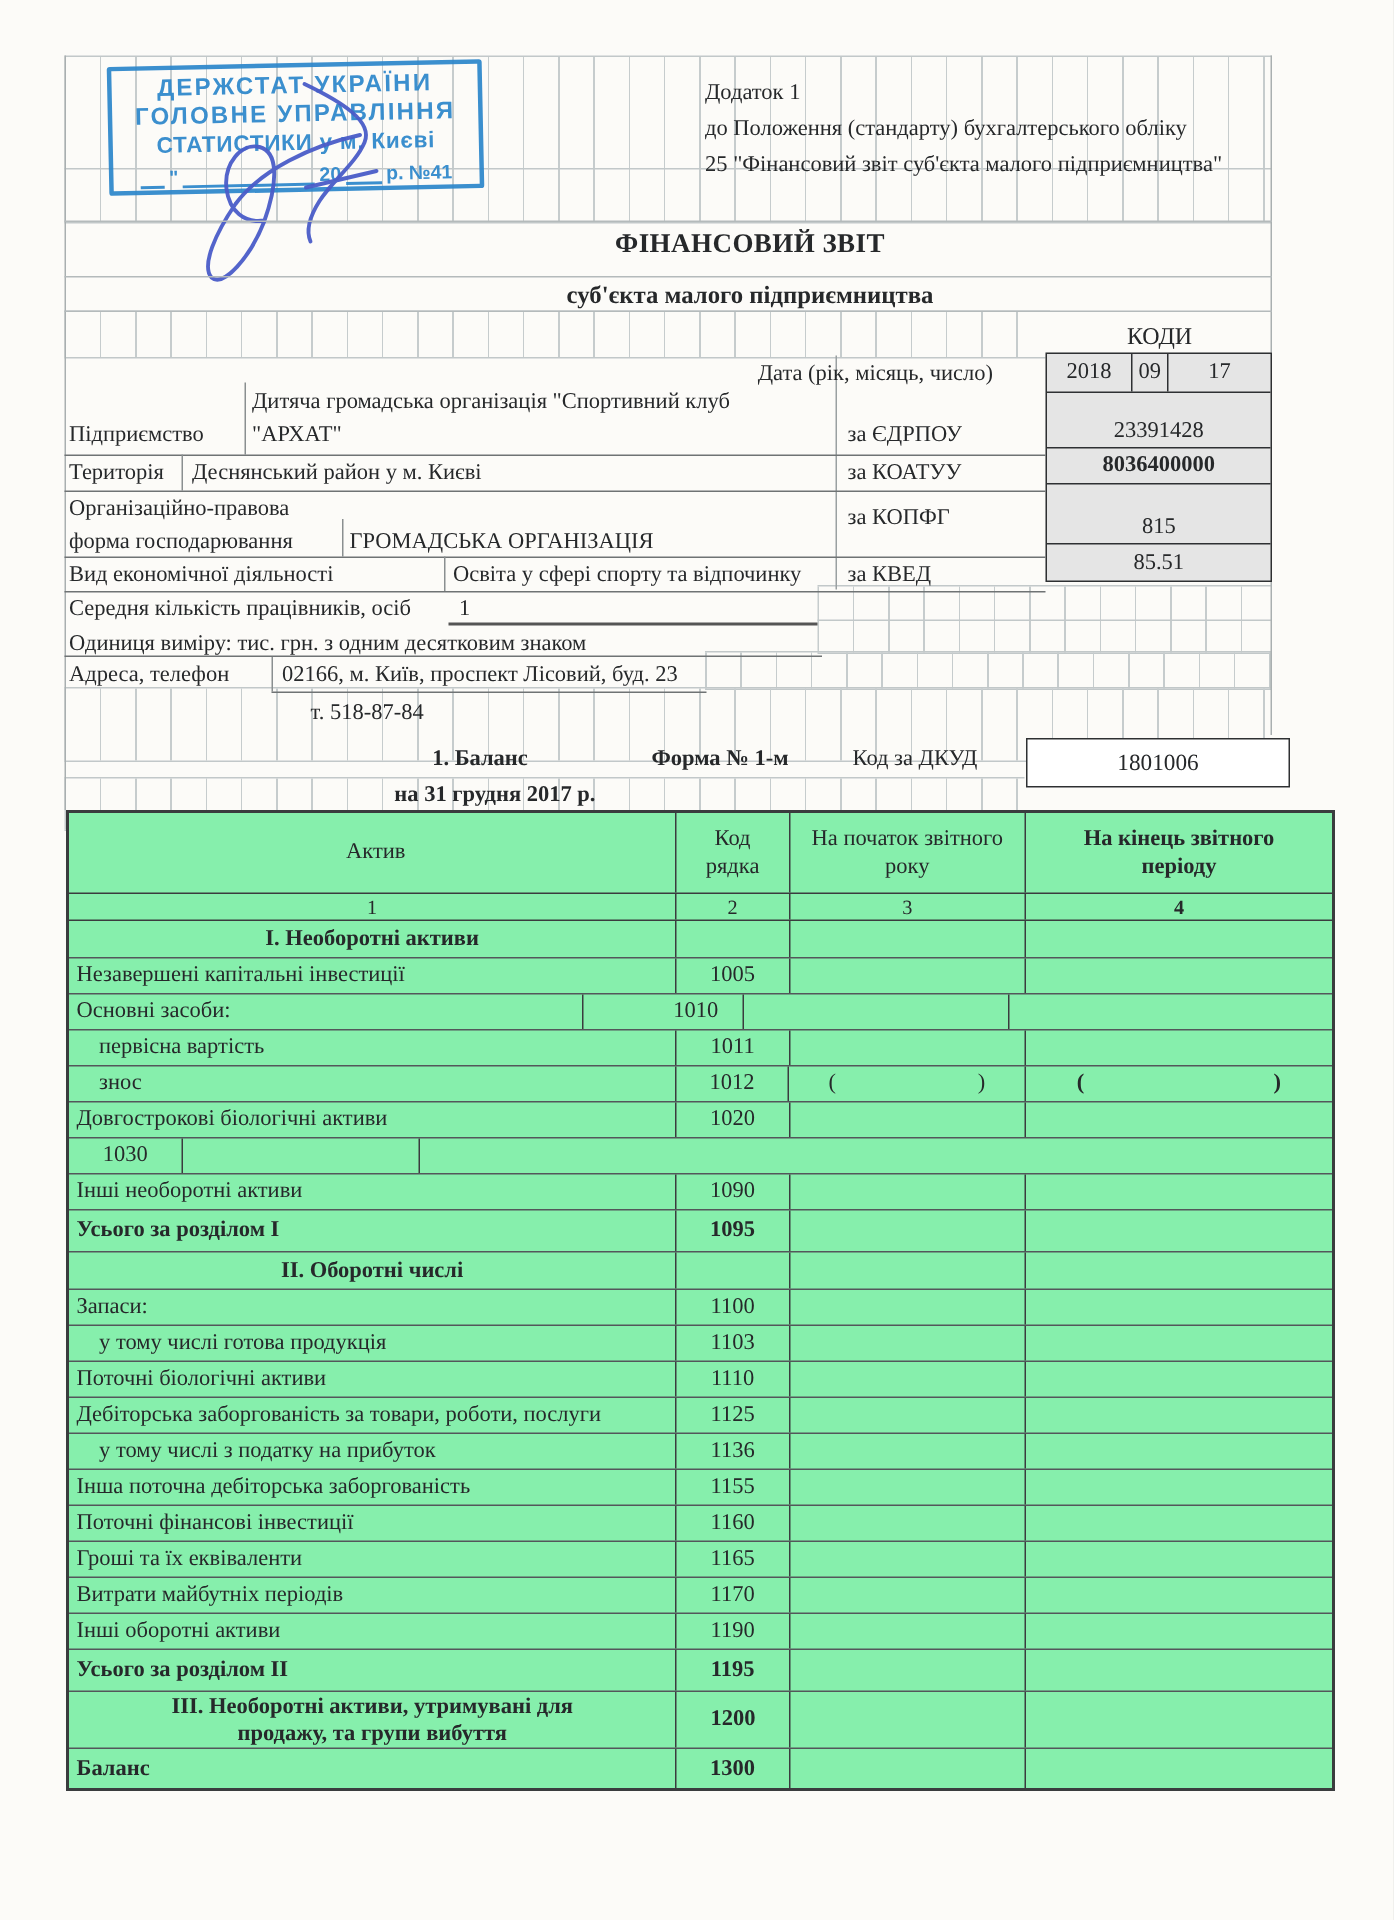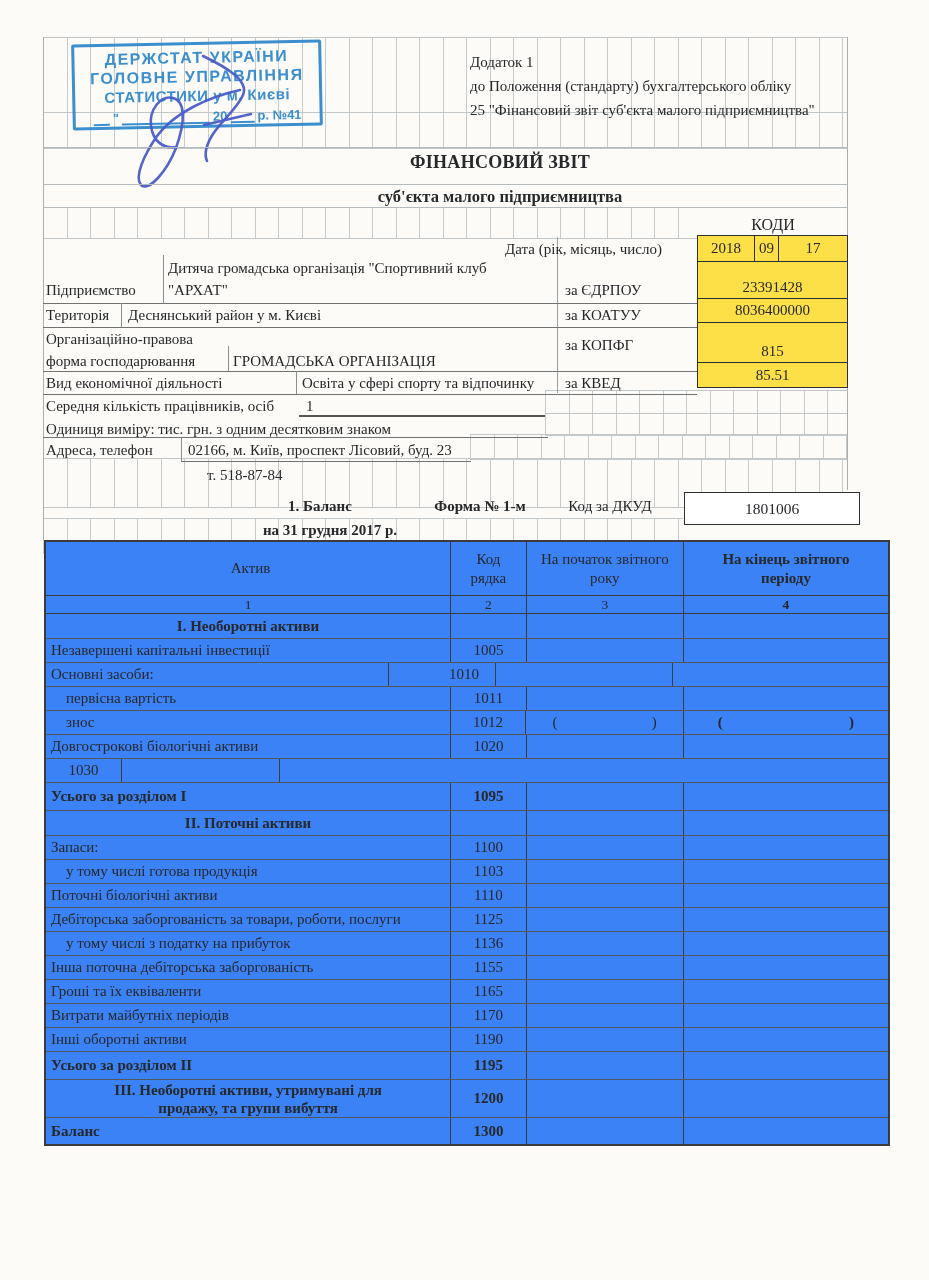--- a/index.html
+++ b/index.html
@@ -36,29 +36,29 @@
   .stamp-blank{display:inline-block;border-bottom:2px solid #2d87cb;height:12px;}
   
   #signature{left:100px;top:40px;pointer-events:none;}
   
   .annex-line{font-size:15px;line-height:24px;}
   .doc-title{font-weight:bold;font-size:18px;text-align:center;letter-spacing:.3px;}
   .doc-subtitle{font-weight:bold;font-size:16.5px;text-align:center;}
   .t15{font-size:15px;line-height:19px;}
   .t15b{font-size:15px;line-height:19px;font-weight:bold;}
   
-  #codes-box{left:697px;top:235px;width:151px;border:1.5px solid #2e3032;box-sizing:border-box;background:#fde047;}
+  #codes-box{left:697px;top:235px;width:151px;border:1.5px solid #2e3032;box-sizing:border-box;background:#e5e5e5;}
   .cb-row{display:flex;align-items:flex-end;justify-content:center;border-bottom:1.5px solid #2e3032;font-size:15px;box-sizing:border-box;}
   .cb-row:last-child{border-bottom:none;}
   .cb-cell{display:flex;align-items:center;justify-content:center;height:100%;box-sizing:border-box;}
   
   #dkud-box{left:684px;top:492px;width:176px;height:33px;border:1.5px solid #2e3032;box-sizing:border-box;background:#fff;
             display:flex;align-items:center;justify-content:center;font-size:15.5px;}
   
-  #balance-table{left:44px;top:540px;width:846px;border:2px solid #3a3c3e;box-sizing:border-box;background:#3b82f6;}
+  #balance-table{left:44px;top:540px;width:846px;border:2px solid #3a3c3e;box-sizing:border-box;background:#86efac;}
   .trow{display:flex;border-bottom:1px solid #53565a;box-sizing:border-box;}
   .trow:last-child{border-bottom:none;}
   .tcell{box-sizing:border-box;border-right:1px solid #3a3c3e;display:flex;align-items:center;font-size:15px;}
   .tcell:last-child{border-right:none;font-weight:bold;}
   .c1{width:407px;padding-left:5px;}
   .c2{width:76px;justify-content:center;}
   .c3{width:158px;justify-content:center;}
   .c4{width:205px;justify-content:center;}
   .hdr .tcell{justify-content:center;text-align:center;line-height:19px;}
   .numrow .tcell{justify-content:center;font-size:13.5px;}
@@ -124,21 +124,21 @@
   <div class="abs" style="left:730px;top:216px;width:86px;text-align:center;font-size:16px;">КОДИ</div>
   <div class="abs t15" style="left:400px;top:240px;width:262px;text-align:right;">Дата (рік, місяць, число)</div>
 
   <div class="abs" id="codes-box">
     <div class="cb-row" style="height:26px;padding:0;">
       <div class="cb-cell" style="width:57px;border-right:1.5px solid #2e3032;">2018</div>
       <div class="cb-cell" style="width:24px;border-right:1.5px solid #2e3032;">09</div>
       <div class="cb-cell" style="flex:1;">17</div>
     </div>
     <div class="cb-row" style="height:37px;padding-bottom:2px;">23391428</div>
-    <div class="cb-row" style="height:24px;align-items:center;">8036400000</div>
+    <div class="cb-row" style="height:24px;align-items:center;font-weight:bold;">8036400000</div>
     <div class="cb-row" style="height:40px;padding-bottom:2px;">815</div>
     <div class="cb-row" style="height:24px;align-items:center;">85.51</div>
   </div>
 
   <div class="abs t15" style="left:168px;top:259px;">Дитяча громадська організація "Спортивний клуб</div>
   <div class="abs t15" style="left:46px;top:281px;">Підприємство</div>
   <div class="abs t15" style="left:168px;top:281px;">"АРХАТ"</div>
   <div class="abs t15" style="left:565px;top:281px;">за ЄДРПОУ</div>
   <div class="vline" style="left:163px;top:255px;height:48px;background:#8a8f90;"></div>
   <div class="hline" style="left:43px;top:303px;width:654px;"></div>
@@ -243,28 +243,34 @@
           <div class="tcell c1">Довгострокові біологічні активи</div>
           <div class="tcell c2">1020</div>
           <div class="tcell c3"></div>
           <div class="tcell c4"></div>
         </div>
         <div class="trow" style="height: 24px;">
           <div class="tcell c2">1030</div>
           <div class="tcell c3"></div>
           <div class="tcell c4"></div>
         </div>
+        <div class="trow" style="height: 24px;">
+          <div class="tcell c1">Інші необоротні активи</div>
+          <div class="tcell c2">1090</div>
+          <div class="tcell c3"></div>
+          <div class="tcell c4"></div>
+        </div>
         <div class="trow" style="height: 28px;">
           <div class="tcell c1 bold">Усього за розділом I</div>
           <div class="tcell c2 bold">1095</div>
           <div class="tcell c3"></div>
           <div class="tcell c4"></div>
         </div>
         <div class="trow" style="height: 25px;">
-          <div class="tcell c1 sec">II. Поточні активи</div>
+          <div class="tcell c1 sec">II. Оборотні числі</div>
           <div class="tcell c2"></div>
           <div class="tcell c3"></div>
           <div class="tcell c4"></div>
         </div>
         <div class="trow" style="height: 24px;">
           <div class="tcell c1">Запаси:</div>
           <div class="tcell c2">1100</div>
           <div class="tcell c3"></div>
           <div class="tcell c4"></div>
         </div>
@@ -288,20 +294,26 @@
         </div>
         <div class="trow" style="height: 24px;">
           <div class="tcell c1 indent">у тому числі з податку на прибуток</div>
           <div class="tcell c2">1136</div>
           <div class="tcell c3"></div>
           <div class="tcell c4"></div>
         </div>
         <div class="trow" style="height: 24px;">
           <div class="tcell c1">Інша поточна дебіторська заборгованість</div>
           <div class="tcell c2">1155</div>
+          <div class="tcell c3"></div>
+          <div class="tcell c4"></div>
+        </div>
+        <div class="trow" style="height: 24px;">
+          <div class="tcell c1">Поточні фінансові інвестиції</div>
+          <div class="tcell c2">1160</div>
           <div class="tcell c3"></div>
           <div class="tcell c4"></div>
         </div>
         <div class="trow" style="height: 24px;">
           <div class="tcell c1">Гроші та їх еквіваленти</div>
           <div class="tcell c2">1165</div>
           <div class="tcell c3"></div>
           <div class="tcell c4"></div>
         </div>
         <div class="trow" style="height: 24px;">

